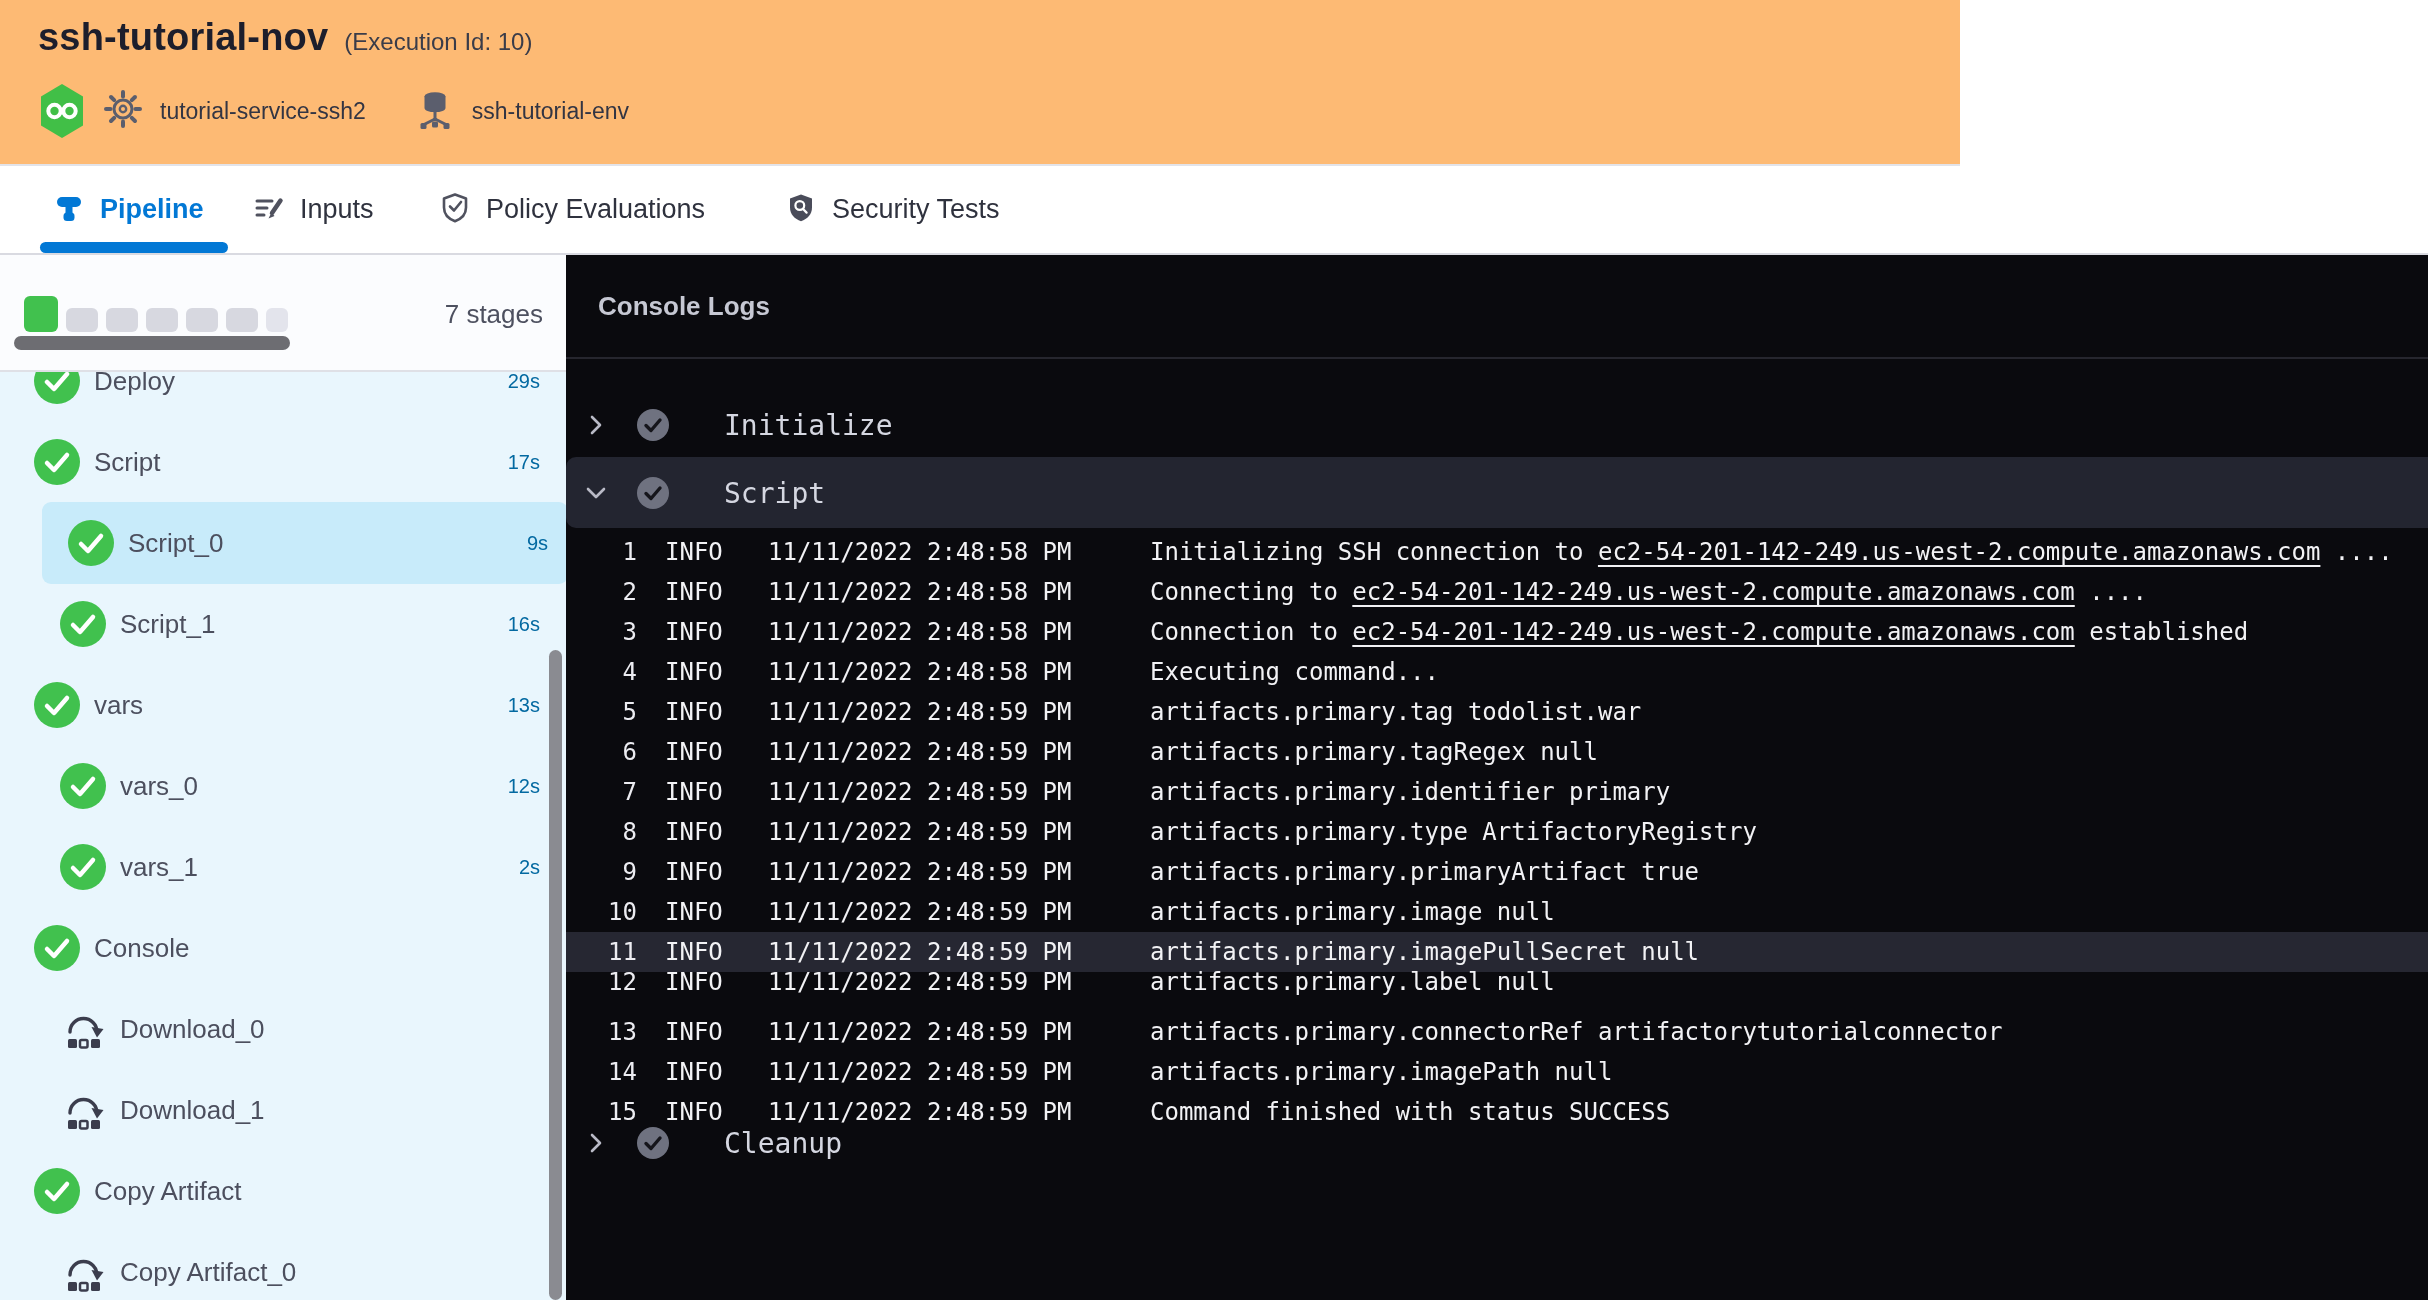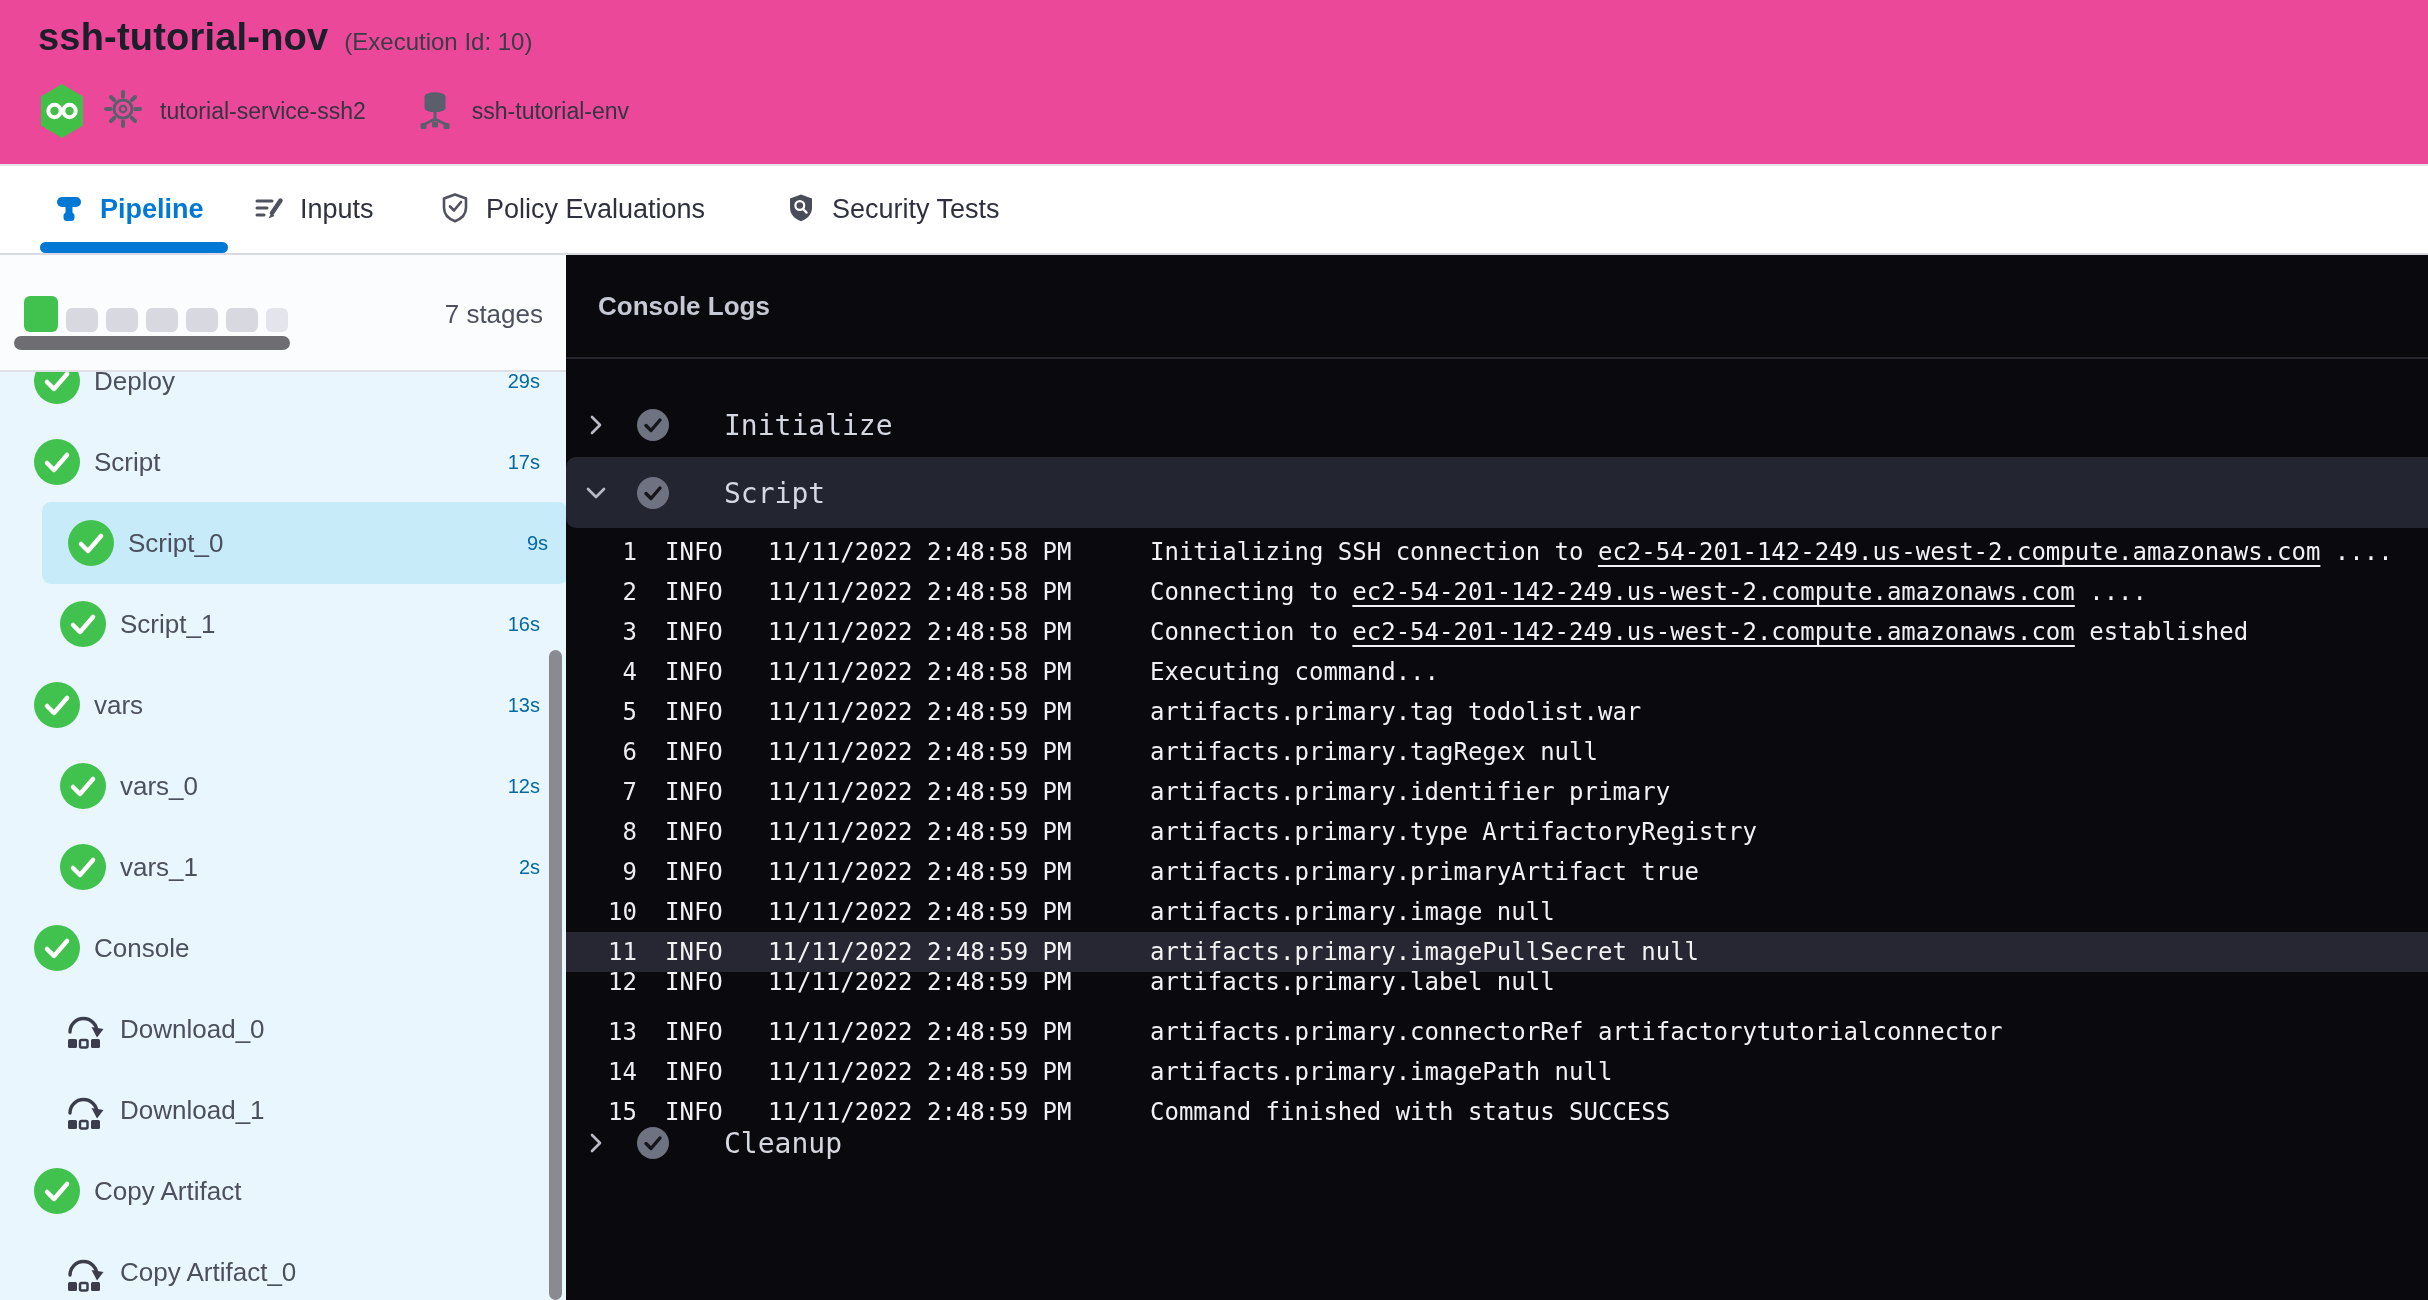--- a/index.html
+++ b/index.html
@@ -3,21 +3,21 @@
 <meta charset="utf-8">
 <style>
   html,body{margin:0;padding:0;}
   body{
     width:2428px;height:1300px;overflow:hidden;background:#ffffff;
     font-family:"Liberation Sans",sans-serif;position:relative;
   }
   .app{position:absolute;inset:0;}
 
   
-  .page-header{position:absolute;left:0;top:0;width:2428px;height:164px;background:#ec4899;border-bottom:2px solid #e2e3e9;}
+  .page-header{position:absolute;left:0;top:0;width:1960px;height:164px;background:#fdba74;border-bottom:2px solid #e2e3e9;}
   .title-row{position:absolute;left:38px;top:16px;display:flex;align-items:baseline;gap:16px;}
   .page-title{font-size:38px;font-weight:bold;color:#1d1e2c;margin:0;letter-spacing:.2px;}
   .exec-id{font-size:24px;color:#3a3c49;}
   .meta-row{position:absolute;left:38px;top:82px;height:58px;display:flex;align-items:center;}
   .meta-label{font-size:23px;color:#333543;}
   .badge{width:48px;height:56px;display:inline-block;}
   .meta-ic{margin-left:48px;margin-right:16px;display:inline-block;}
   .meta-ic.first{margin-left:16px;}
 
   

